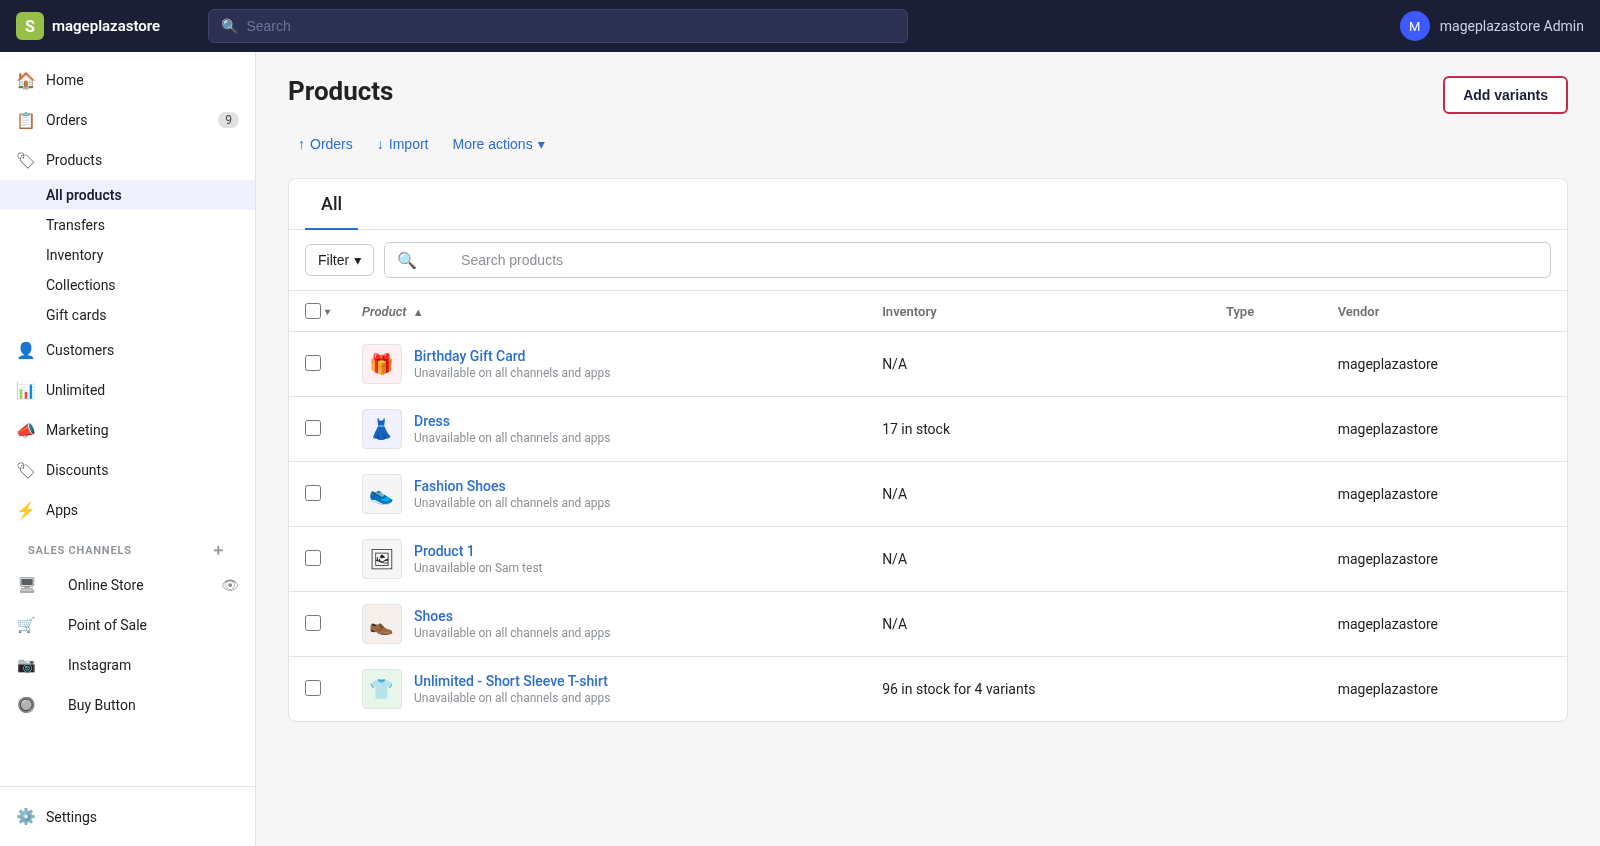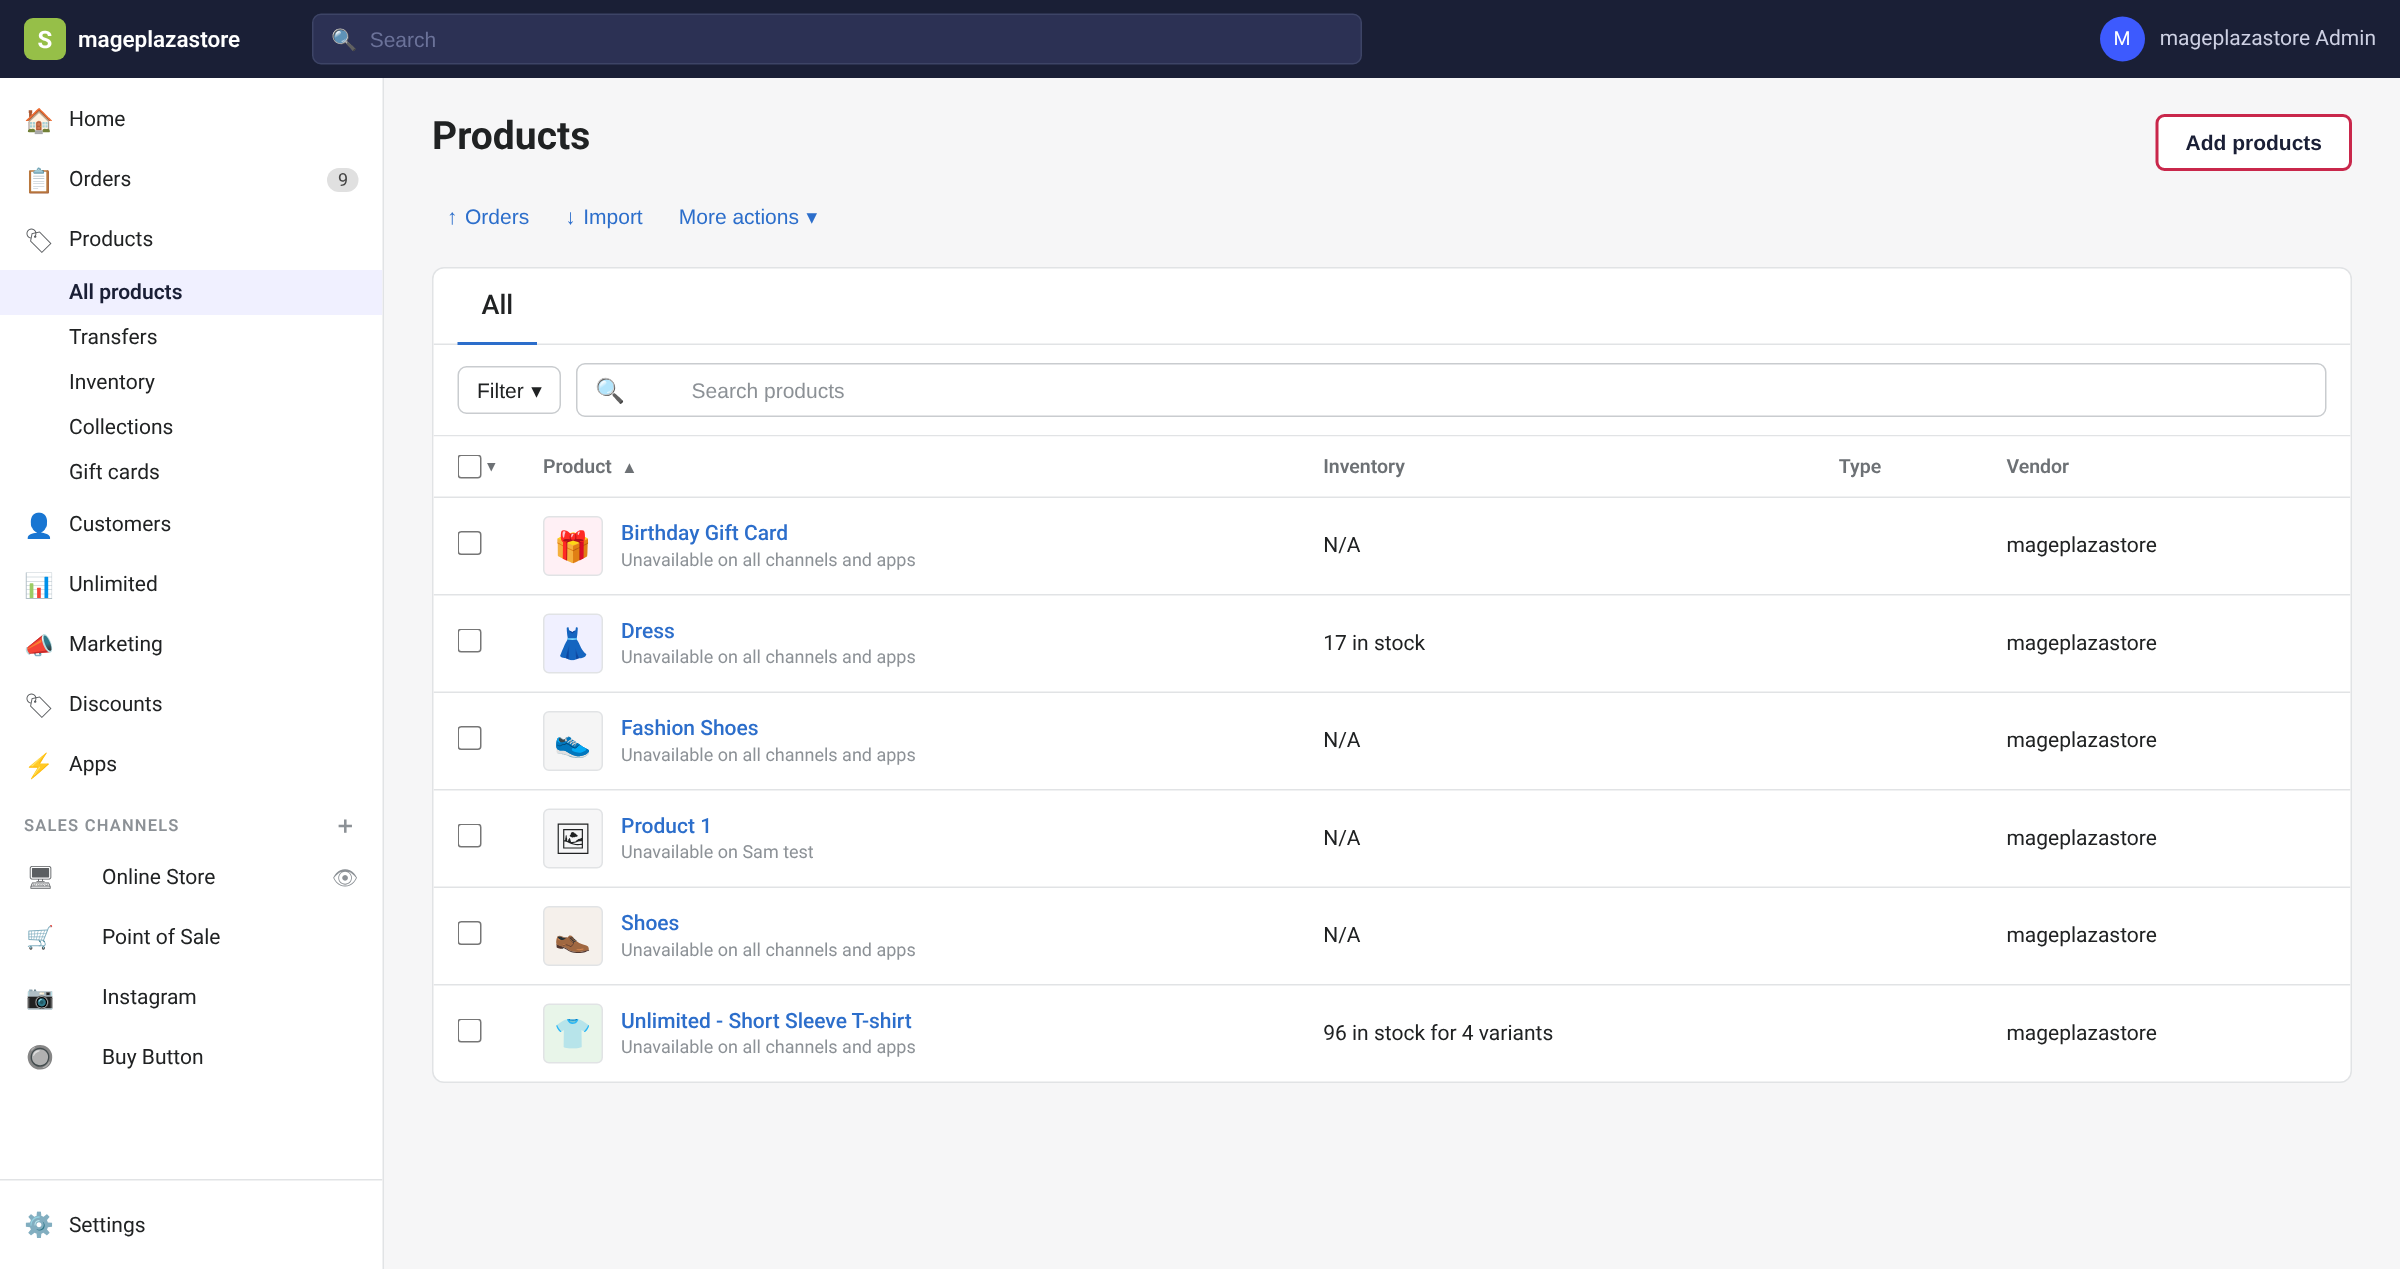--- a/index.html
+++ b/index.html
@@ -67,21 +67,21 @@
     .nav-item .badge { background: #e0e0e0; border-radius: 10px; padding: 1px 7px; font-size: 12px; color: #444; }
 
     .sub-nav-item {
       display: flex; align-items: flex-start;
       padding: 7px 16px 7px 46px; cursor: pointer; font-size: 14px; color: #202223;
     }
     .sub-nav-item.active { color: #1a1f36; font-weight: 600; background: #f0f0ff; }
 
     .sidebar-section-label {
       font-size: 11px; font-weight: 600; color: #8c9196; text-transform: uppercase;
-      padding: 10px 16px 4px; letter-spacing: 0.8px;
+      padding: 10px 28px 4px; letter-spacing: 0.8px;
       display: flex; align-items: center; justify-content: space-between;
     }
     .sidebar-section-label .plus-icon { font-size: 16px; color: #8c9196; cursor: pointer; }
 
     .sales-channel-item {
       display: flex; align-items: center; gap: 10px;
       padding: 9px 16px; cursor: pointer; font-size: 14px; color: #202223;
     }
     .sales-channel-item .sc-icon { width: 22px; height: 22px; display: flex; align-items: center; justify-content: center; font-size: 15px; color: #5c5f62; }
     .sales-channel-item .sc-label { flex: 1; margin-left: 20px; }
@@ -132,21 +132,21 @@
     }
     .search-products input { flex: 1; border: none; outline: none; font-size: 14px; color: #6d7175; margin-left: 36px; }
     .search-products input::placeholder { color: #8c9196; }
 
     
     .products-table { width: 100%; border-collapse: collapse; }
     .products-table th {
       padding: 12px 16px; text-align: left; font-size: 13px; font-weight: 600; color: #6d7175;
       border-bottom: 1px solid #e1e3e5; background: white;
     }
-    .products-table th.sortable { cursor: pointer; }
+    .products-table th.sortable { cursor: pointer; font-style: italic; }
     .products-table th .sort-arrow { font-size: 11px; margin-left: 3px; }
     .products-table td { padding: 12px 16px; font-size: 14px; color: #202223; border-bottom: 1px solid #e1e3e5; vertical-align: middle; }
     .products-table tr:last-child td { border-bottom: none; }
 
     .checkbox-cell { width: 40px; }
     .product-check { width: 16px; height: 16px; cursor: pointer; accent-color: #2c6ecb; }
     .th-check-wrap { display: flex; align-items: center; gap: 4px; }
     .th-check-wrap .dropdown-arrow { font-size: 10px; color: #6d7175; cursor: pointer; }
 
     .product-cell { display: flex; align-items: center; gap: 12px; }
@@ -280,21 +280,21 @@
         <span>Settings</span>
       </div>
     </div>
   </div>
 
   <div id="main">
 
     <div class="page-header">
       <h1 class="page-title">Products</h1>
       <div class="page-actions">
-        <button class="btn-primary">Add products</button>
+        <button class="btn-primary">Add variants</button>
       </div>
     </div>
 
     <div class="toolbar">
       <button class="toolbar-btn">
         <span>↑</span>
         <span>Orders</span>
       </button>
       <button class="toolbar-btn">
         <span>↓</span>

